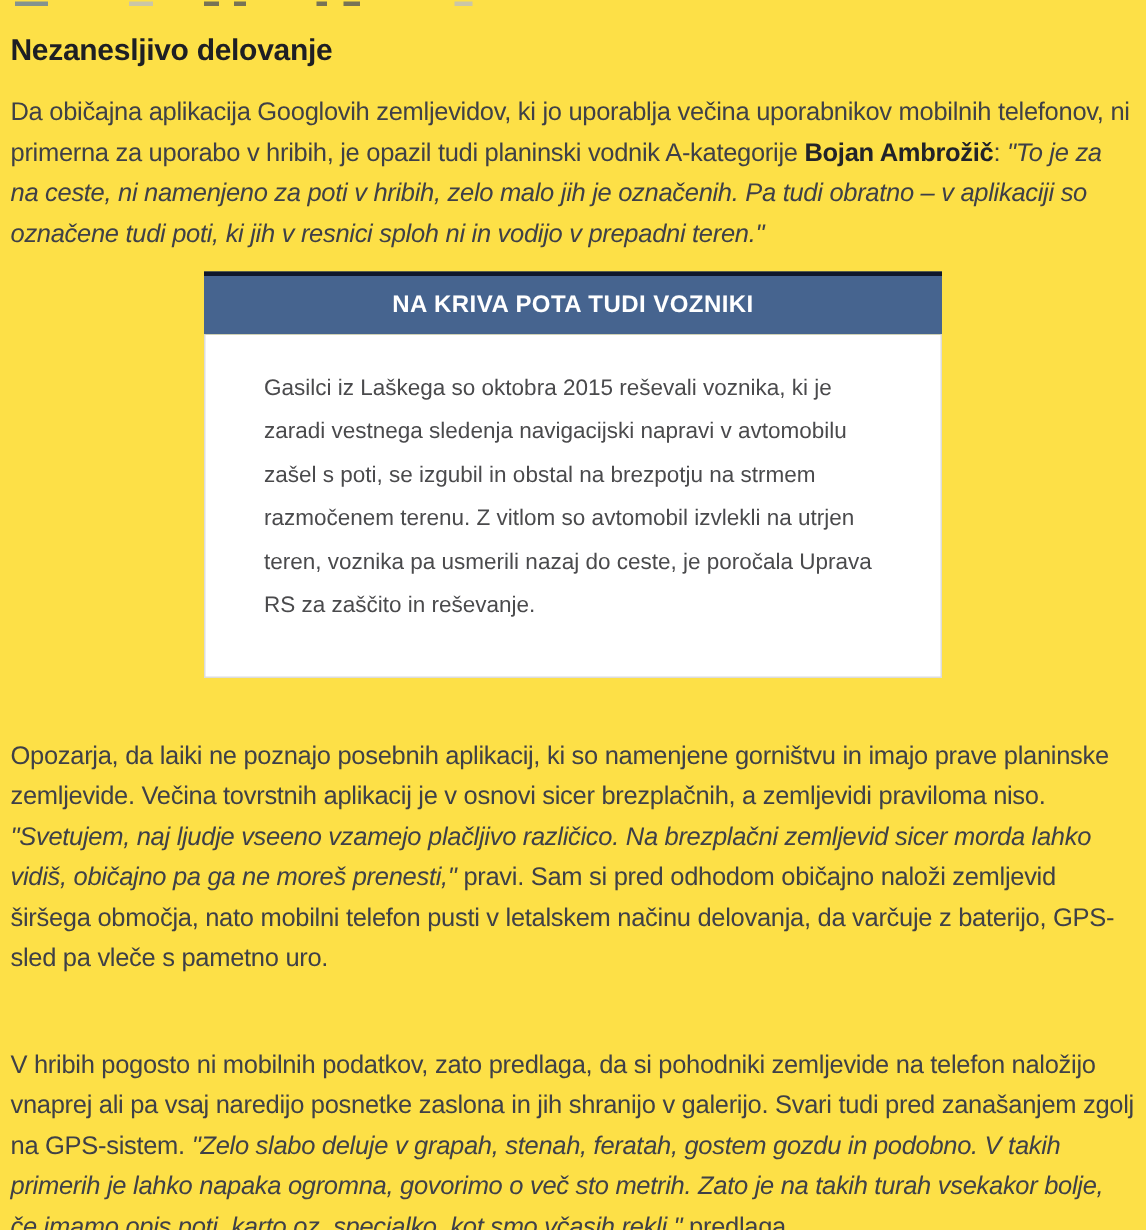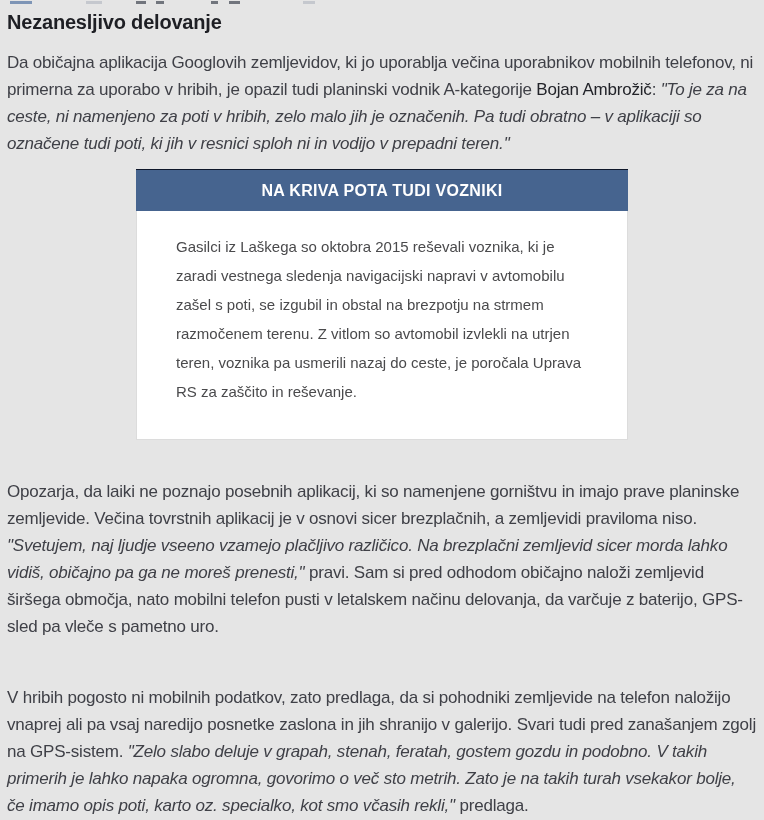--- a/index.html
+++ b/index.html
@@ -2,22 +2,22 @@
 <html><head>
 <meta charset="utf-8">
 <style>
   html, body { margin: 0; padding: 0; background: #ffffff; }
   .page {
     position: relative;
     width: 764px;
     height: 820px;
     overflow: hidden;
     box-sizing: border-box;
-    padding: 6px 7px 0 7px;
-    background: #e5e5e5;
+    padding: 18px 7px 0 7px;
+    background: #fde047;
     font-family: "Liberation Sans", sans-serif;
     color: #3f4047;
   }
   
   .artifact {
     position: absolute;
     top: 1px;
     height: 3px;
     background: #4a4f59;
     opacity: 0.75;
@@ -36,33 +36,33 @@
   .body-paragraph {
     font-size: 17px;
     line-height: 27px;
     letter-spacing: -0.2px;
     margin: 0;
   }
   .p1 { margin-bottom: 12px; }
   .p2 { margin-top: 38px; }
   .p3 { margin-top: 44px; }
 
-  .run-bold { font-weight: 400; color: #222329; }
+  .run-bold { font-weight: 700; color: #222329; }
   .run-italic { font-style: italic; }
 
   .infobox {
     width: 492px;
     margin: 0 auto;
     box-sizing: border-box;
   }
   .infobox-header {
     box-sizing: border-box;
     height: 42px;
     background: #46648f;
-    border-top: 1px solid #0f172a;
+    border-top: 3px solid #0f172a;
     display: flex;
     align-items: center;
     justify-content: center;
   }
   .infobox-title {
     color: #ffffff;
     font-weight: 700;
     font-size: 16px;
     letter-spacing: 0.3px;
     font-family: "Liberation Sans", sans-serif;

